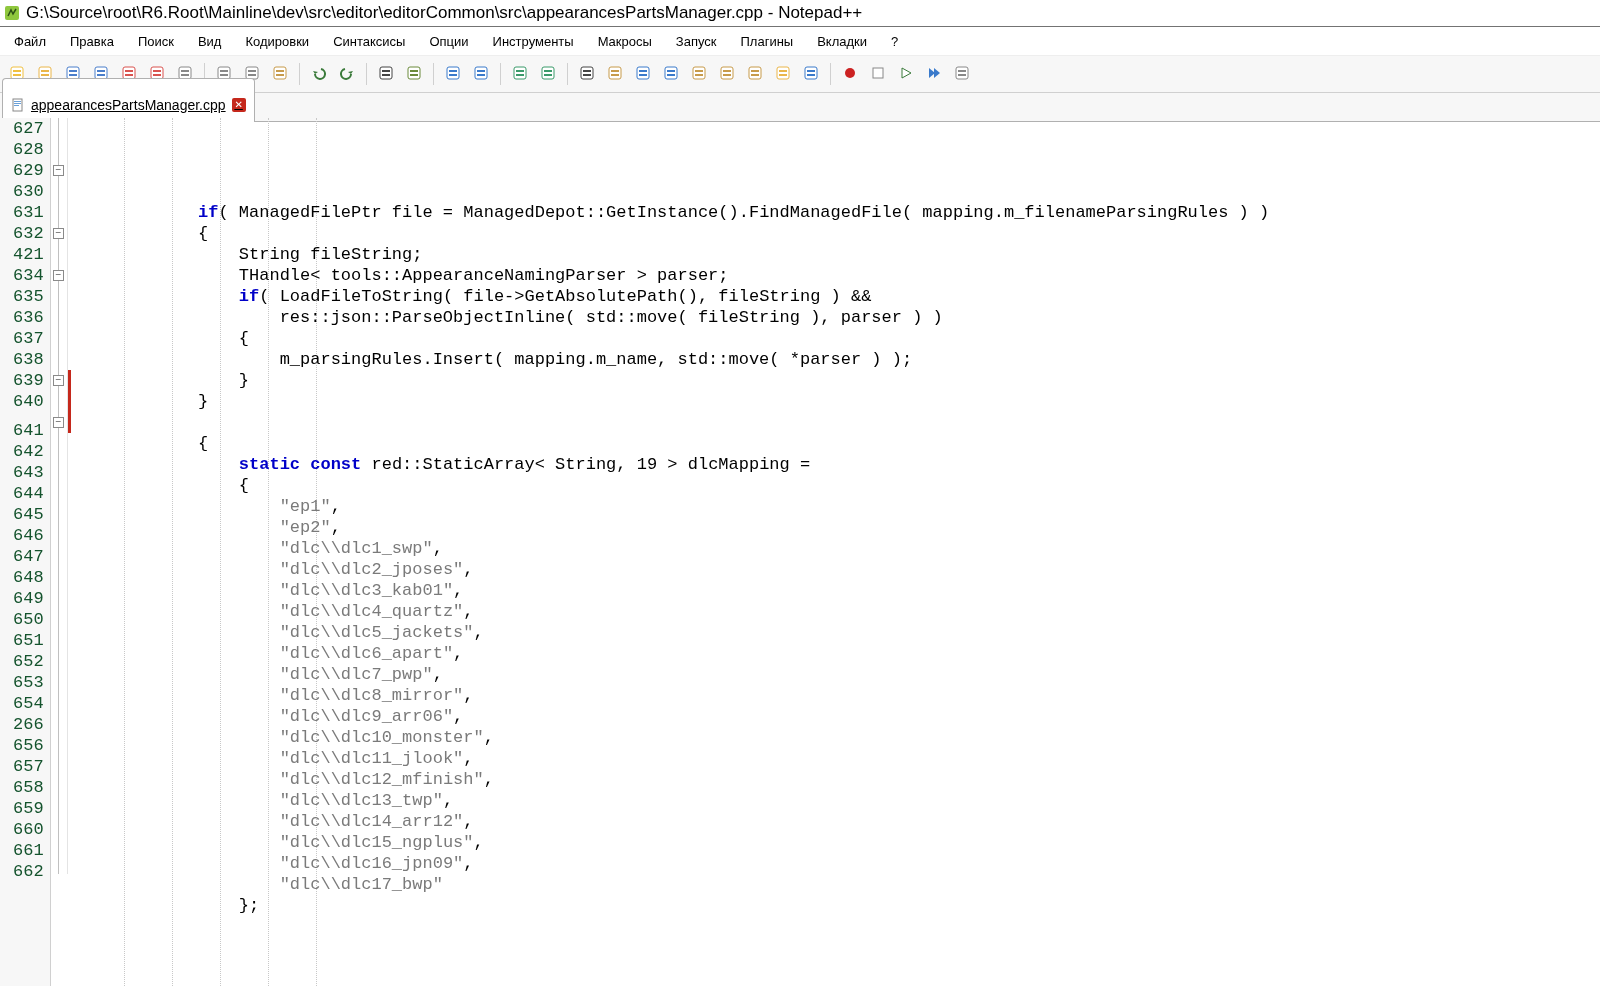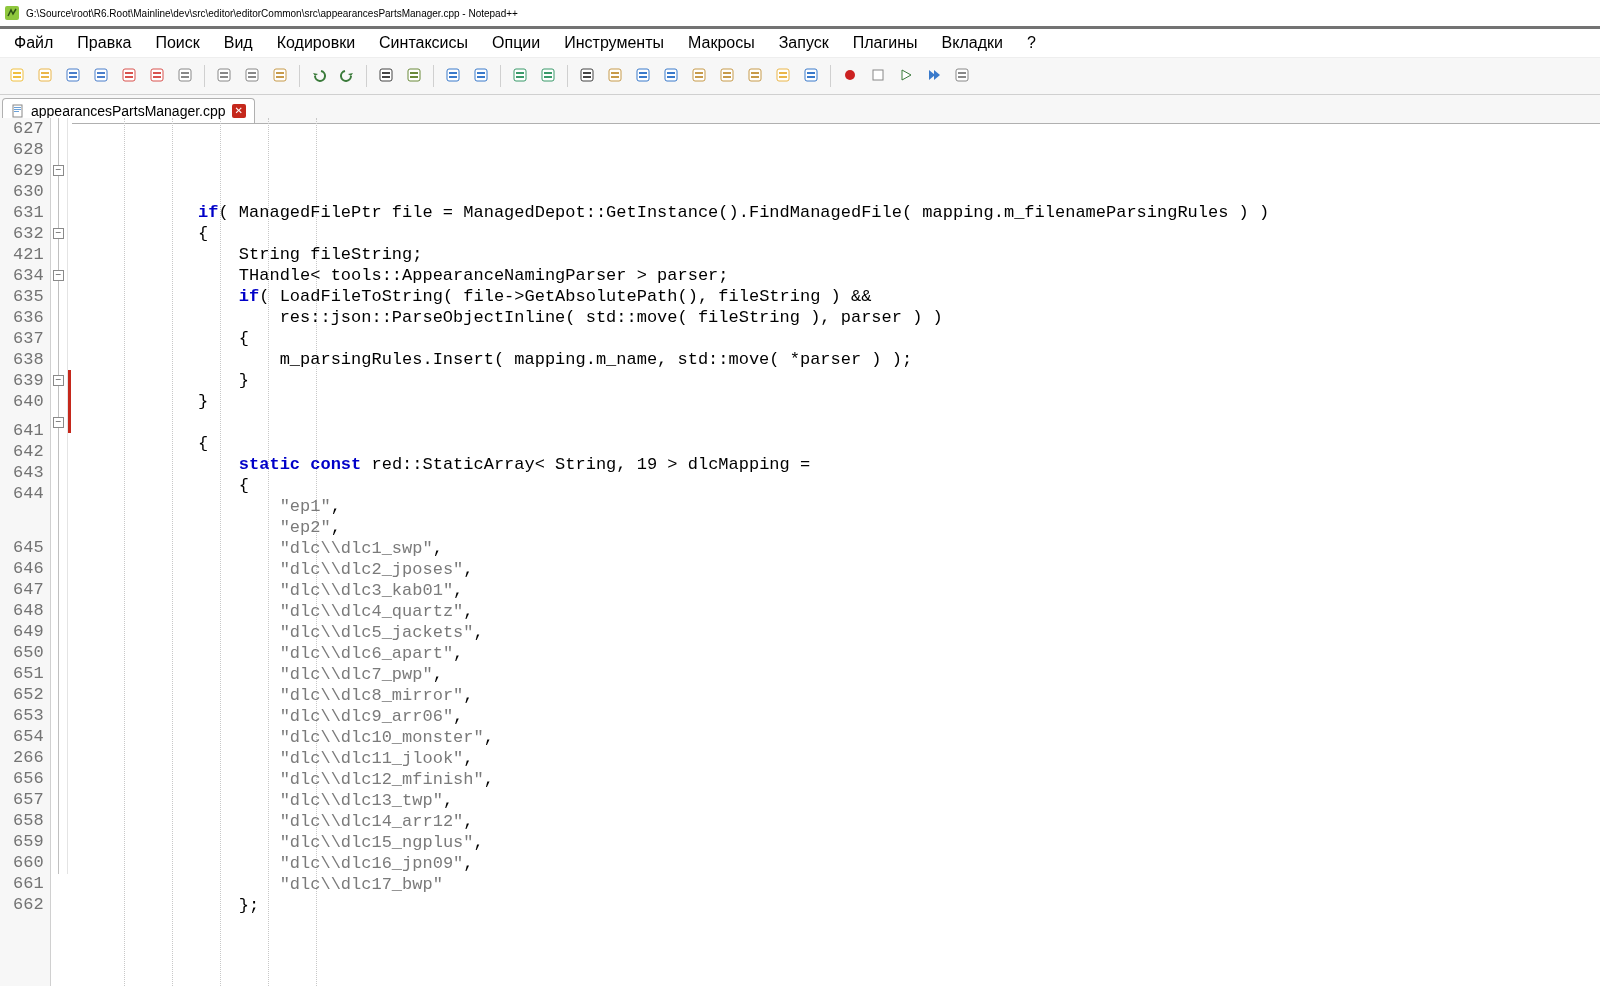--- a/index.html
+++ b/index.html
@@ -10,37 +10,37 @@
   background: #ffffff;
   color: #000;
   overflow: hidden;
 }
 .titlebar {
   display: flex;
   align-items: center;
   height: 26px;
   padding: 0 4px;
   background: #fff;
-  border-bottom: 3px solid #737373;
-  font-size: 10px;
+  border-bottom: 1px solid #737373;
+  font-size: 17px;
 }
 .titlebar .app-icon {
   width: 16px; height: 16px;
   margin-right: 6px;
   display: inline-flex;
   align-items: center;
   justify-content: center;
 }
 .menubar {
   display: flex;
   align-items: center;
   height: 28px;
   padding: 0 2px;
   background: #fff;
-  font-size: 16px;
+  font-size: 13px;
   border-bottom: 1px solid #eee;
 }
 .menubar .menu-item {
   padding: 3px 12px;
   cursor: default;
   border-radius: 3px;
 }
 .toolbar {
   display: flex;
   align-items: center;
@@ -71,31 +71,32 @@
   align-items: flex-end;
   height: 28px;
   padding: 0 2px;
   background: #f7f7f7;
   border-bottom: 1px solid #b0b0b0;
 }
 .tab {
   display: flex;
   align-items: center;
   height: 24px;
-  padding: 0 8px;
+  padding: 14px 8px;
   background: #fff;
   border: 1px solid #b0b0b0;
   border-bottom: none;
   border-top-left-radius: 4px;
   border-top-right-radius: 4px;
   margin-right: 2px;
   gap: 6px;
   font-size: 14px;
   position: relative;
-  top: 0;
+  top: 10px;
+  text-decoration: underline;
 }
 .tab .file-icon { width:14px; height:14px; display:inline-flex; }
 .tab .close {
   width: 14px; height: 14px;
   display: inline-flex;
   align-items: center; justify-content: center;
   background: #c5281c;
   border-radius: 2px;
   color: #fff;
   font-size: 10px;
@@ -113,21 +114,21 @@
 .editor {
   display: flex;
   font-family: Consolas, "Courier New", monospace;
   font-size: 17px;
   line-height: 21px;
   height: 100%;
 }
 .gutter {
   background: #f7f7f7;
   border-right: 1px solid #d0d0d0;
-  color: #737373;
+  color: #14532d;
   text-align: right;
   padding: 0 6px 0 4px;
   user-select: none;
   min-width: 38px;
 }
 .foldcol {
   width: 16px;
   background: #fff;
   border-right: 1px solid #e4e4e4;
   position: relative;
@@ -472,21 +473,21 @@
         <div style="height: 21px;">635</div>
         <div style="height: 21px;">636</div>
         <div style="height: 21px;">637</div>
         <div style="height: 21px;">638</div>
         <div style="height: 21px;">639</div>
         <div style="height: 21px;">640</div>
         <div style="height: 21px; margin-top: 8px;">641</div>
         <div style="height: 21px;">642</div>
         <div style="height: 21px;">643</div>
         <div style="height: 21px;">644</div>
-        <div style="height: 21px; margin-top: 33px;">645</div>
+        <div style="height: 21px;">645</div>
         <div style="height: 21px;">646</div>
         <div style="height: 21px;">647</div>
         <div style="height: 21px;">648</div>
         <div style="height: 21px;">649</div>
         <div style="height: 21px;">650</div>
         <div style="height: 21px;">651</div>
         <div style="height: 21px;">652</div>
         <div style="height: 21px;">653</div>
         <div style="height: 21px;">654</div>
         <div style="height: 21px;">266</div>

